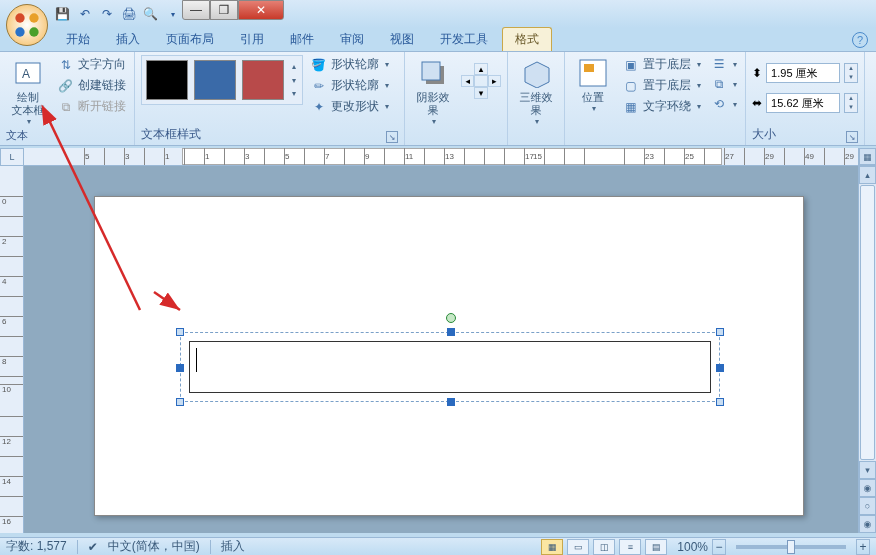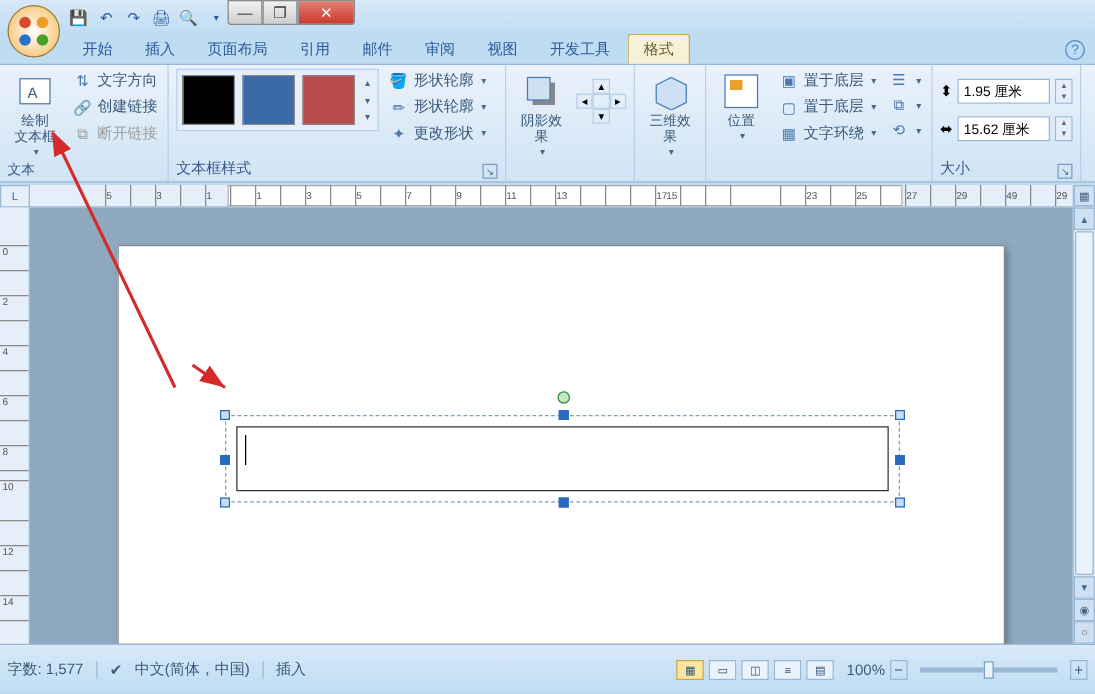--- a/index.html
+++ b/index.html
@@ -62,21 +62,21 @@
 .handle { position:absolute; width:8px; height:8px; background:#c8ddf2; border:1px solid #2a6abf; }
 .handle.mid { background:#2a6abf; }
 .rot-handle { position:absolute; width:10px; height:10px; border-radius:50%; border:1px solid #2a8a3a; background:#c6e8c6;}
 .cursor { position:absolute; width:1px; height:24px; background:#000;}
 
 .vscroll { width:18px; background:#dce8f5; border-left:1px solid #9ab8d6; display:flex; flex-direction:column;}
 .vscroll .sbtn { height:18px; background:#cfe0f2; border:1px solid #9ab8d6; font-size:9px; display:flex; align-items:center; justify-content:center; color:#4a6a8a;}
 .vscroll .thumb { flex:1; margin:1px; background:#eaf2fb; border:1px solid #9ab8d6; border-radius:2px;}
 
 
-.status { position:absolute; bottom:0; left:0; right:0; height:40px; background:linear-gradient(#d8e9f8,#bedcf2); border-top:1px solid #9ab8d6; display:flex; align-items:center; padding:0 6px; gap:10px; color:#3a5a7a; font-size:11px;}
+.status { position:absolute; bottom:0; left:0; right:0; height:18px; background:linear-gradient(#d8e9f8,#bedcf2); border-top:1px solid #9ab8d6; display:flex; align-items:center; padding:0 6px; gap:10px; color:#3a5a7a; font-size:11px;}
 .status .sep { width:1px; height:14px; background:#9ab8d6;}
 .status-right { margin-left:auto; display:flex; align-items:center; gap:4px;}
 .view-btn { width:22px; height:16px; border:1px solid #9ab8d6; background:#eaf2fb; display:flex; align-items:center; justify-content:center; font-size:9px;}
 .view-btn.active { background:#fbe6a2; border-color:#c9a84a;}
 .zoom-slider { width:110px; height:4px; background:#9ab8d6; position:relative; margin:0 6px;}
 .zoom-slider .knob { position:absolute; width:8px; height:14px; background:#eaf2fb; border:1px solid #7a9ac0; top:-5px; left:51px;}
 
 
 .arrow1 { position:absolute; pointer-events:none; }
 .arrow2 { position:absolute; pointer-events:none; }

